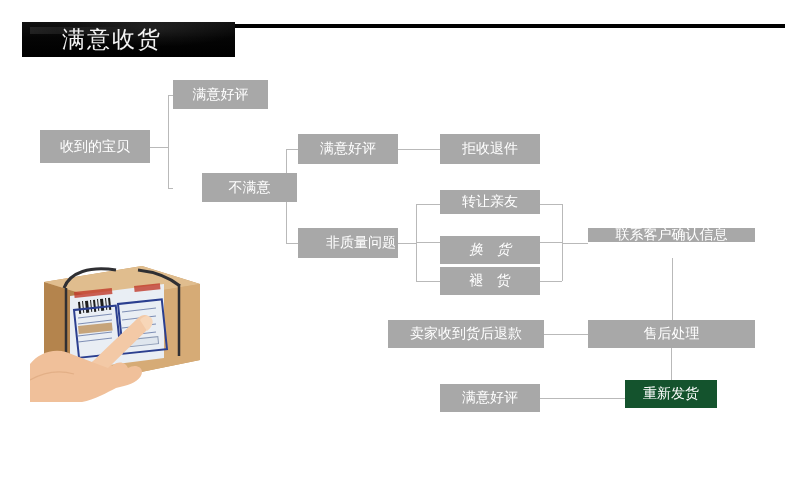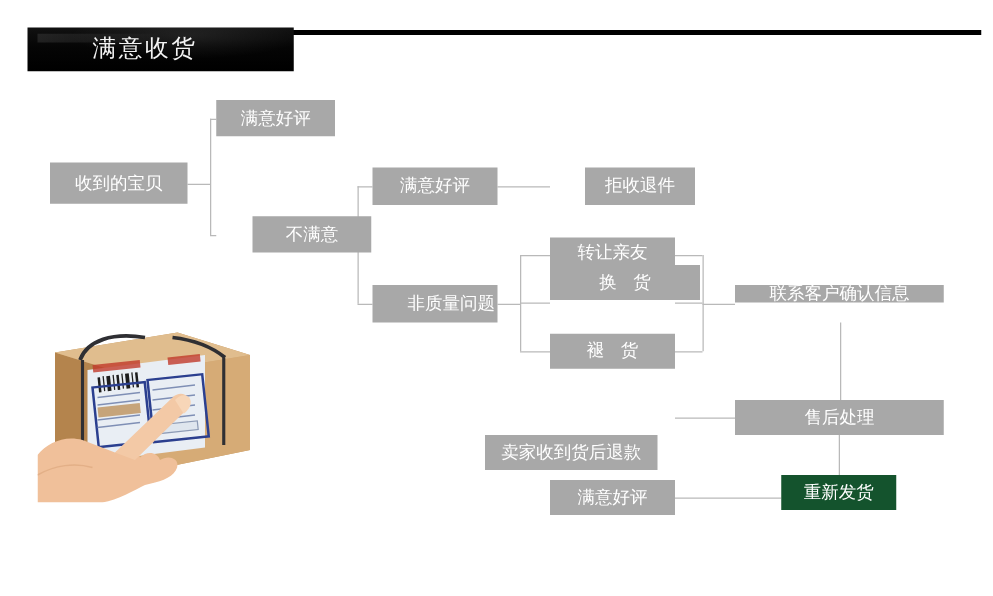--- a/index.html
+++ b/index.html
@@ -41,27 +41,27 @@
     position: absolute;
     left: 8px;
     top: 5px;
     width: 96px;
     height: 7px;
     background: linear-gradient(90deg, rgba(255,255,255,0.20), rgba(255,255,255,0.02));
     opacity: .5;
   }
   .header-title {
     position: absolute;
-    left: 52px;
+    left: 40px;
     top: 1px;
     width: 140px;
     height: 44px;
     line-height: 33px;
     color: #f3f3f3;
-    font-size: 19px;
+    font-size: 23px;
     letter-spacing: 2px;
     white-space: nowrap;
   }
 
   
   .node {
     position: absolute;
     background: #a8a8a8;
     color: #ffffff;
     font-size: 14px;
@@ -123,28 +123,28 @@
       <div class="conn h" style="left: 540px; top: 334px; width: 48px; background: rgb(185, 185, 185);"></div>
       <div class="conn v" style="left: 671px; top: 348px; height: 36px; background: rgb(185, 185, 185);"></div>
       <div class="conn h" style="left: 540px; top: 398px; width: 85px; background: rgb(185, 185, 185);"></div>
     </div>
 
   <div id="nodes">
       <div class="node" style="left: 40px; top: 130px; width: 110px; height: 33px; background: rgb(168, 168, 168); color: rgb(255, 255, 255); text-align: right;">收到的宝贝</div>
       <div class="node" style="left: 173px; top: 80px; width: 95px; height: 29px; background: rgb(168, 168, 168); color: rgb(255, 255, 255);">满意好评</div>
       <div class="node" style="left: 173px; top: 173px; width: 95px; height: 29px; background: rgb(168, 168, 168); color: rgb(255, 255, 255); margin-left: 29px;">不满意</div>
       <div class="node" style="left: 298px; top: 134px; width: 100px; height: 30px; background: rgb(168, 168, 168); color: rgb(255, 255, 255);">满意好评</div>
-      <div class="node" style="left: 440px; top: 134px; width: 88px; height: 30px; background: rgb(168, 168, 168); color: rgb(255, 255, 255); margin-left: 28px;">拒收退件</div>
+      <div class="node" style="left: 440px; top: 134px; width: 100px; height: 30px; background: rgb(168, 168, 168); color: rgb(255, 255, 255);">拒收退件</div>
       <div class="node" style="left: 298px; top: 228px; width: 100px; height: 30px; background: rgb(168, 168, 168); color: rgb(255, 255, 255); padding-left: 26px;">非质量问题</div>
       <div class="node" style="left: 440px; top: 190px; width: 100px; height: 24px; background: rgb(168, 168, 168); color: rgb(255, 255, 255);">转让亲友</div>
-      <div class="node" style="left: 440px; top: 212px; width: 120px; height: 28px; background: rgb(168, 168, 168); color: rgb(255, 255, 255);">换   货</div>
+      <div class="node" style="left: 440px; top: 236px; width: 100px; height: 28px; background: rgb(168, 168, 168); color: rgb(255, 255, 255); font-style: italic;">换   货</div>
       <div class="node" style="left: 440px; top: 267px; width: 100px; height: 28px; background: rgb(168, 168, 168); color: rgb(255, 255, 255);">褪   货</div>
       <div class="node" style="left: 588px; top: 228px; width: 167px; height: 14px; background: rgb(168, 168, 168); color: rgb(255, 255, 255); text-align: center;">联系客户确认信息</div>
       <div class="node" style="left: 588px; top: 320px; width: 167px; height: 28px; background: rgb(168, 168, 168); color: rgb(255, 255, 255);">售后处理</div>
-      <div class="node" style="left: 388px; top: 320px; width: 138px; height: 28px; background: rgb(168, 168, 168); color: rgb(255, 255, 255); margin-top: 28px;">卖家收到货后退款</div>
+      <div class="node" style="left: 388px; top: 320px; width: 156px; height: 28px; background: rgb(168, 168, 168); color: rgb(255, 255, 255);">卖家收到货后退款</div>
       <div class="node" style="left: 625px; top: 380px; width: 92px; height: 28px; background: #14532d; color: rgb(255, 255, 255);">重新发货</div>
       <div class="node" style="left: 440px; top: 384px; width: 100px; height: 28px; background: rgb(168, 168, 168); color: rgb(255, 255, 255);">满意好评</div>
     </div>
 
   <div class="parcel">
     <svg viewBox="0 0 178 150" width="178" height="150">
 
       <polygon points="14,30 112,14 170,32 170,108 72,128 14,106" fill="#c79a63"></polygon>
       <polygon points="14,30 72,48 72,128 14,106" fill="#b4844d"></polygon>
       <polygon points="72,48 170,32 170,108 72,128" fill="#d6ab76"></polygon>

